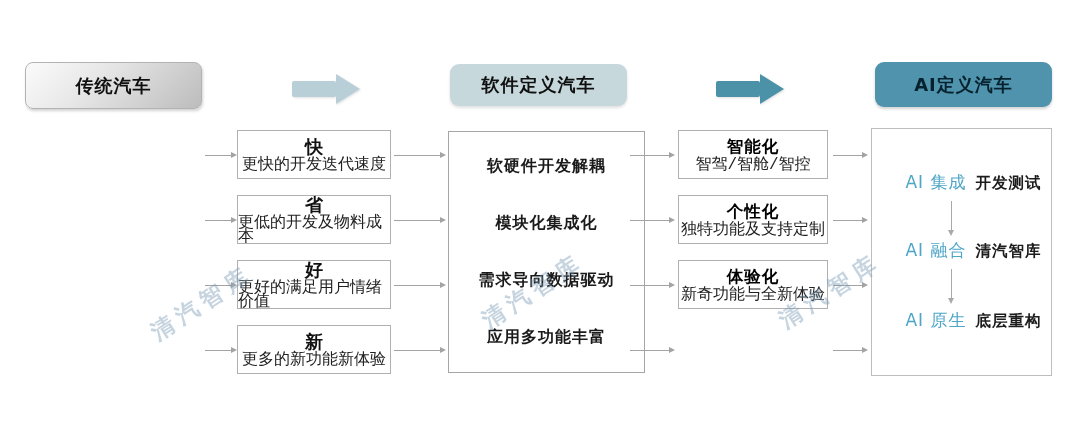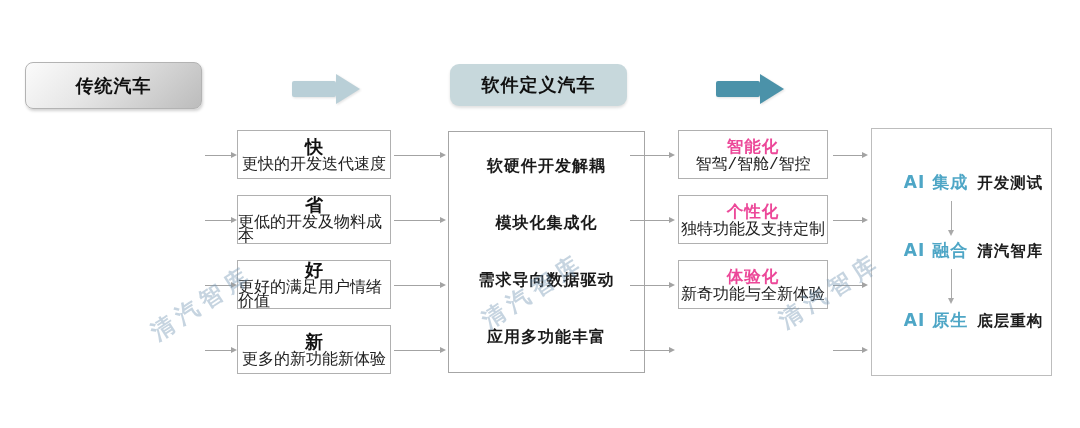--- a/index.html
+++ b/index.html
@@ -35,31 +35,31 @@
   .bigarrow.dark .head{border-left:24px solid #4b92a9;}
   
   .box{position:absolute;background:#fff;border:1px solid #a6a6a6;box-sizing:border-box;}
   .box-left{left:22px;top:131px;width:180px;height:245px;}
   .box-left-title{margin-top:58px;text-align:center;font-size:17px;font-weight:700;letter-spacing:.5px;}
   .box-left-para{margin:9px 9px 0 9px;font-size:13.5px;line-height:1.6;color:#222;}
   .box-mid{left:448px;top:131px;width:197px;height:242px;display:flex;flex-direction:column;justify-content:space-around;padding:10px 0;gap:7px;}
   .mid-feature{text-align:center;font-size:16px;font-weight:600;letter-spacing:1px;color:#1a1a1a;}
   .box-ai{left:871px;top:128px;width:181px;height:248px;border-color:#bdbdbd;}
   .ai-row{position:absolute;left:24px;right:0;display:flex;justify-content:center;align-items:baseline;gap:9px;white-space:nowrap;}
-  .ai-t{color:#4ea6c6;font-size:17px;font-weight:700;letter-spacing:1px;}
+  .ai-t{color:#4ea6c6;font-size:17px;font-weight:400;letter-spacing:1px;}
   .ai-d{color:#1c1c1c;font-size:15.5px;font-weight:700;letter-spacing:1px;}
   
   .mini{
     position:absolute;width:154px;height:49px;background:#fff;border:1px solid #b0b0b0;box-sizing:border-box;
     display:flex;flex-direction:column;align-items:center;justify-content:center;gap:1px;
   }
   .mini-t{font-size:18px;font-weight:700;line-height:20px;color:#111;}
   .mini-d{font-size:16px;line-height:14px;color:#222;font-family:Liberation Mono, monospace;}
   .mini.teal{width:150px;}
-  .mini.teal .mini-t{font-size:16.5px;color:#ec4899;letter-spacing:1px;}
+  .mini.teal .mini-t{font-size:16.5px;color:#000000;letter-spacing:1px;}
   .mini.teal .mini-d{font-weight:500;}
   
   .harrow{position:absolute;height:0;border-top:1px solid #a3a3a3;}
   .harrow::after{content:"";position:absolute;right:-7px;top:-4px;width:0;height:0;
     border:3.5px solid transparent;border-left:6px solid #a3a3a3;}
   .varrow{position:absolute;width:0;border-left:1px solid #a9a9a9;}
   .varrow::after{content:"";position:absolute;left:-4px;bottom:-6px;width:0;height:0;
     border:3.5px solid transparent;border-top:6px solid #a9a9a9;}
   
   .wm{
@@ -76,20 +76,21 @@
   <div class="pill pill-silver">传统汽车</div>
   <div class="bigarrow light" style="left:292px">
     <i class="shaft"></i>
       <i class="head"></i>
   </div>
   <div class="pill pill-soft">软件定义汽车</div>
   <div class="bigarrow dark" style="left:716px">
     <i class="shaft"></i>
       <i class="head"></i>
   </div>
+  <div class="pill pill-ai">AI定义汽车</div>
 
 
   <div class="mini" style="left:237px;top:130px">
     <div class="mini-t">快</div>
     <div class="mini-d">更快的开发迭代速度</div>
   </div>
   <div class="mini" style="left:237px;top:195px">
     <div class="mini-t">省</div>
     <div class="mini-d">更低的开发及物料成本</div>
   </div>

